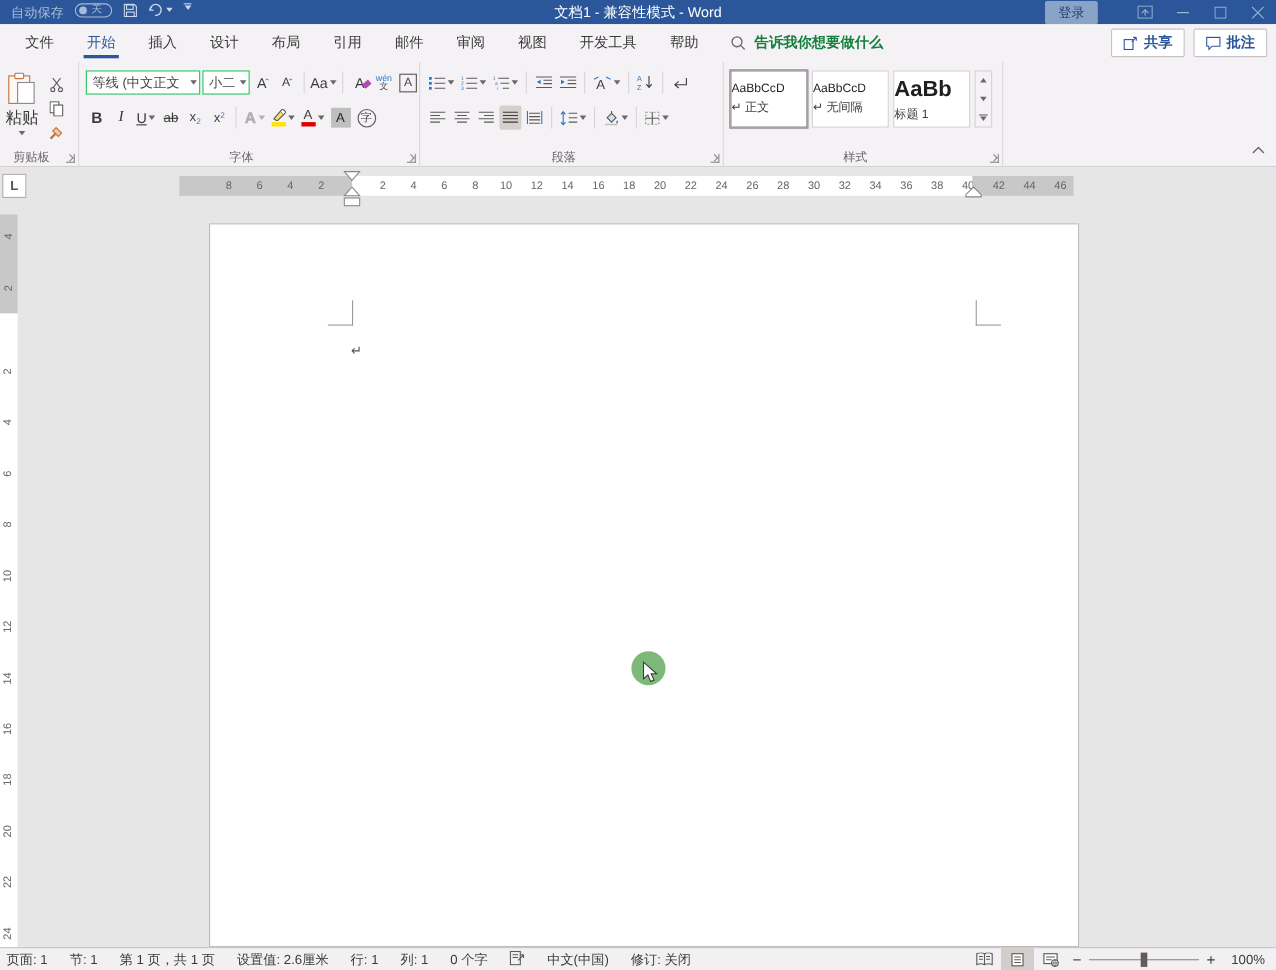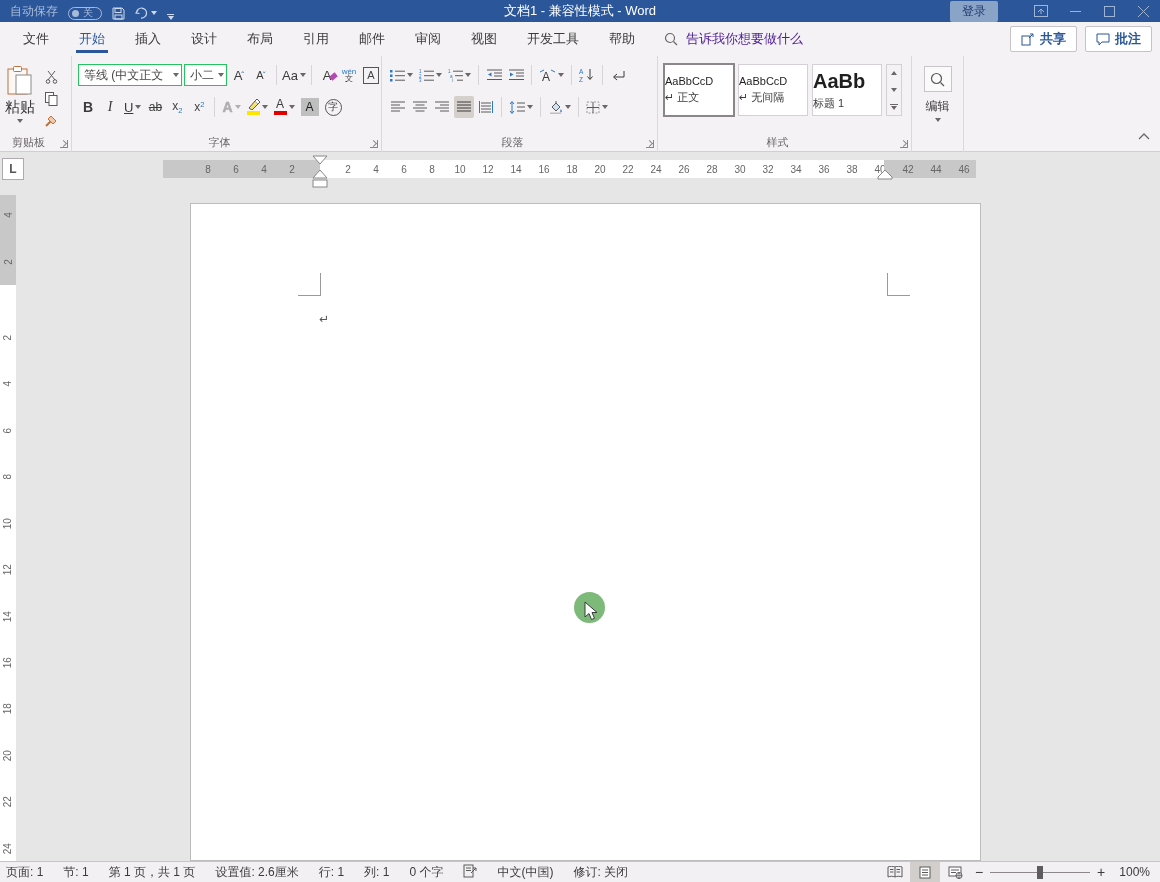--- a/index.html
+++ b/index.html
@@ -2,21 +2,21 @@
 <html><head>
 <meta charset="utf-8">
 <style>
   * { margin:0; padding:0; box-sizing:border-box; }
   html,body { width:1160px; height:882px; overflow:hidden; }
   body { font-family:"Liberation Sans","DejaVu Sans",sans-serif; font-size:12px; color:#444; background:#e7e6e6; }
   #app { position:relative; width:1160px; height:882px; background:#f5f2f5; }
 
   
   #titlebar { position:absolute; left:0; top:0; width:1160px; height:22px; background:#2b579a; display:flex; align-items:center; color:#fff; }
-  .qat { display:flex; align-items:flex-end; gap:10px; padding-left:10px; }
+  .qat { display:flex; align-items:flex-start; gap:10px; padding-left:10px; }
   .autosave-label { color:#a7bad8; font-size:12px; }
   .toggle-pill { width:34px; height:13px; border:1px solid #a7bad8; border-radius:7px; display:flex; align-items:center; gap:4px; padding:0 3px; }
   .toggle-dot { width:7px; height:7px; border-radius:50%; background:#a7bad8; }
   .toggle-state { color:#a7bad8; font-size:10px; line-height:1; }
   .qat-btn { display:flex; align-items:center; gap:2px; color:#e8eef7; }
   .qat-btn svg { display:block; }
   .drop-caret { width:0; height:0; border-left:3px solid transparent; border-right:3px solid transparent; border-top:4px solid #cdd9ec; }
   .qat-more { display:flex; flex-direction:column; align-items:center; gap:1px; }
   .qat-more .bar { width:7px; height:1px; background:#cdd9ec; }
   #title-text { position:absolute; left:0; right:0; text-align:center; font-size:13px; color:#fff; pointer-events:none; }
@@ -24,21 +24,21 @@
   .signin-btn { background:#8aa4c8; color:#1e3c6e; font-size:12px; padding:2px 12px; border-radius:2px; margin-right:26px; }
   .win-btn { width:34px; height:22px; display:flex; align-items:center; justify-content:center; color:#9db4d4; }
   .win-btn svg { display:block; }
 
   
   #tabrow { position:absolute; left:0; top:22px; width:1160px; height:34px; background:#f5f2f5; display:flex; align-items:center; }
   .tabs { display:flex; align-items:center; height:34px; padding-left:8px; }
   .tab { padding:0 15px; height:34px; display:flex; align-items:center; font-size:13px; color:#3b3b3b; position:relative; }
   .tab.active { font-weight:normal; color:#2b579a; }
   .tab.active::after { content:""; position:absolute; left:12px; right:12px; bottom:3px; height:3px; background:#2b579a; }
-  .tellme { display:flex; align-items:center; gap:8px; margin-left:14px; color:#4c1d95; font-size:13px; }
+  .tellme { display:flex; align-items:center; gap:8px; margin-left:14px; color:#15803d; font-size:13px;font-weight:bold; }
   .tabrow-right { margin-left:auto; display:flex; align-items:center; gap:8px; padding-right:8px; }
   .pill-btn { display:flex; align-items:center; gap:5px; background:#fff; border:1px solid #c6c2c6; border-radius:2px; padding:3px 10px; color:#2b579a; font-size:13px; font-weight:bold; }
 
   
   #ribbon { position:absolute; left:0; top:56px; width:1160px; height:96px; background:#f5f2f5; border-bottom:1px solid #d2cdd2; display:flex; }
   .group { position:relative; height:96px; border-right:1px solid #dcd7dc; padding-top:6px; }
   .group-label { position:absolute; bottom:2px; left:0; right:14px; text-align:center; font-size:11px; color:#6a666a; }
   .launcher { position:absolute; bottom:4px; right:3px; width:8px; height:8px; border-right:1px solid #8a868a; border-bottom:1px solid #8a868a; }
   .launcher::before { content:""; position:absolute; right:1px; bottom:1px; width:4px; height:4px; border-right:1px solid #8a868a; border-bottom:1px solid #8a868a; transform:rotate(-45deg); }
 
@@ -573,34 +573,20 @@
                 <span class="bar"></span>
                 <span class="tri-down"></span>
               </span>
             </div>
         </div>
       </div>
       <span class="group-label">样式</span>
       <span class="launcher"></span>
     </div>
 
-    <div class="group g-editing">
-      <div class="editing-icon-box">
-        <svg width="15" height="15" viewBox="0 0 15 15">
-            <circle cx="6.5" cy="6.5" r="5" fill="none" stroke="#5a5a5a" stroke-width="1.2"></circle>
-            <line x1="10.5" y1="10.5" x2="14" y2="14" stroke="#5a5a5a" stroke-width="1.2"></line>
-          </svg>
-      </div>
-      <div class="editing-lbl">
-        <span>编辑</span>
-        <div style="display:flex;justify-content:center;margin-top:3px;">
-            <span class="tri-down"></span>
-          </div>
-      </div>
-    </div>
 
 
     <div class="ribbon-tail">
       <span class="collapse-btn">
         <svg width="12" height="7" viewBox="0 0 12 7">
             <path d="M1 6 L6 1 L11 6" fill="none" stroke="#6a666a" stroke-width="1.3"></path>
           </svg>
       </span>
     </div>
   </div>

